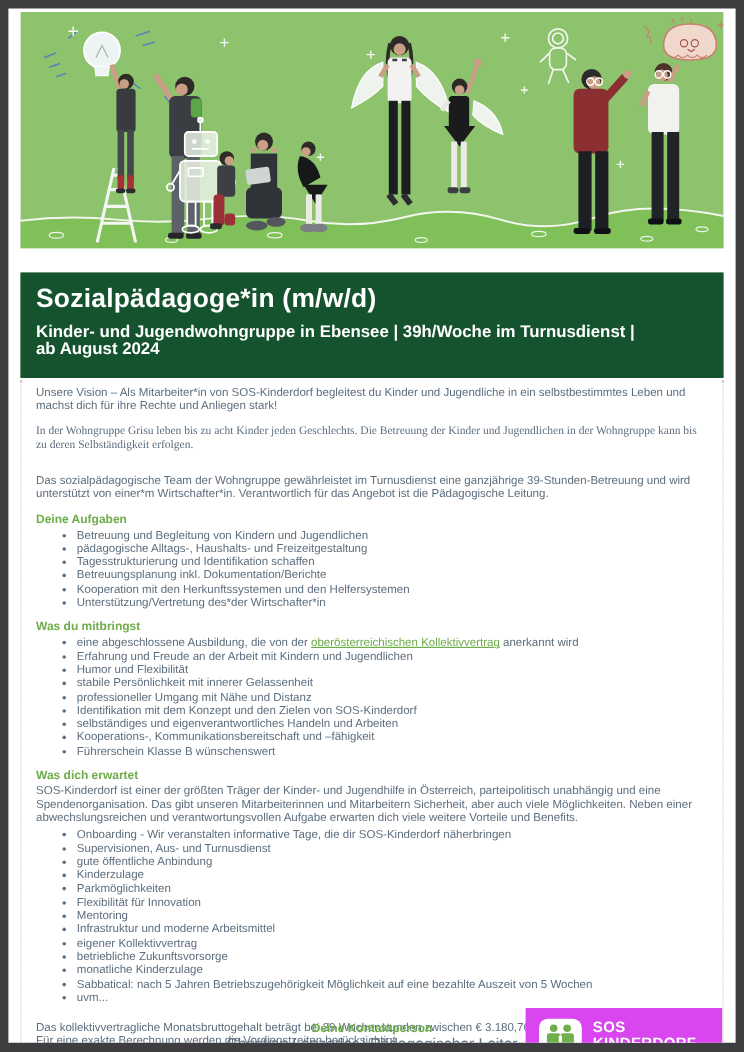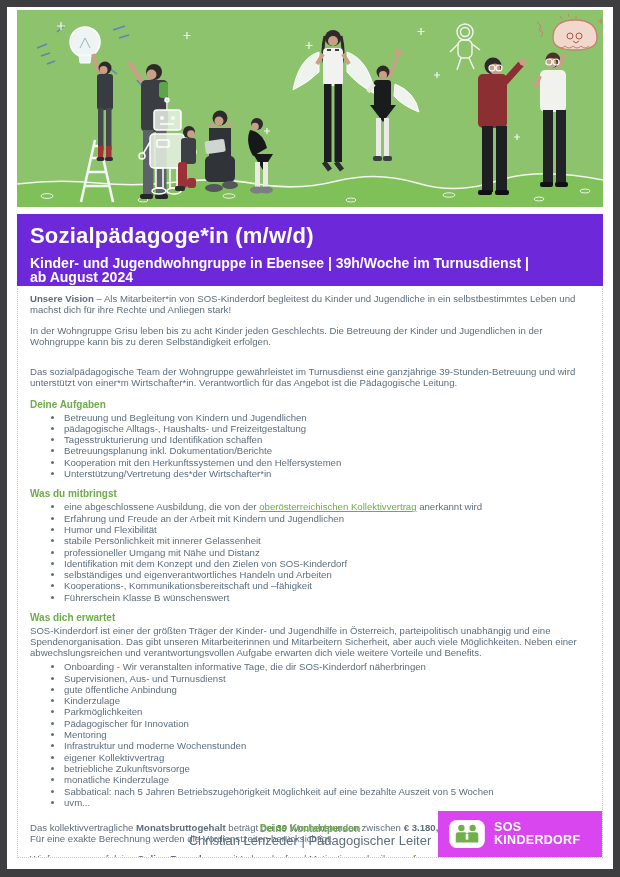--- a/index.html
+++ b/index.html
@@ -11,35 +11,35 @@
   .frame{
     width:620px;height:877px;box-sizing:border-box;
     border:7px solid #3e3e40;border-bottom-width:8px;
     background:#ffffff;position:relative;overflow:hidden;
   }
   .inner{padding:3px 10px 0 10px;}
   
   .hero{width:586px;height:197px;display:block;}
   
   .banner{
-    margin-top:7px;height:72px;box-sizing:border-box;
-    background:#6d28d9;color:#fff;padding:10px 13px 0 13px;
+    margin-top:20px;height:88px;box-sizing:border-box;
+    background:#14532d;color:#fff;padding:10px 13px 0 13px;
   }
   .banner-title{font-size:22px;font-weight:bold;line-height:24px;letter-spacing:.2px;}
   .banner-sub{margin-top:9px;font-size:14px;font-weight:bold;line-height:13.5px;}
   
   .body-area{
     margin-top:2px;height:570px;box-sizing:border-box;position:relative;
     border-left:1px dotted #c9cdd1;border-right:1px dotted #c9cdd1;border-bottom:1px dotted #c9cdd1;
     padding:5px 12px 0 12px;overflow:hidden;
     font-size:9.6px;line-height:11.1px;color:#5d6e7e;
   }
   .p{margin:0 0 10px 0;}
-  .p.gap-after{margin-bottom:19px;}
-  .b{font-weight:bold;}
+  .p.gap-after{margin-bottom:19px;font-family:Liberation Serif, serif;}
+  .b{font-weight:normal;}
   .h-green{color:#6dac49;font-weight:bold;font-size:10px;line-height:12px;margin:0 0 1px 0;}
   ul.blist{margin:0 0 9px 0;padding:0 0 0 34px;list-style:disc;}
   ul.blist li{margin:0;padding:0;line-height:11.3px;}
   a.bullet-link,a.inline-link{color:#6dac49;text-decoration:underline;cursor:pointer;}
   a.bullet-link:empty{display:none;}
   a.inline-link{font-weight:bold;}
   .salary{margin-top:14px;margin-bottom:9px;}
   
   .contact{
     position:absolute;left:0;right:0;bottom:10px;text-align:center;
@@ -307,25 +307,25 @@
           <li><span>Onboarding - Wir veranstalten informative Tage, die dir SOS-Kinderdorf näherbringen</span><span></span></li>
 
           <li><span>Supervisionen, Aus- und Turnusdienst</span><span></span></li>
 
           <li><span>gute öffentliche Anbindung</span><span></span></li>
 
           <li><span>Kinderzulage</span><span></span></li>
 
           <li><span>Parkmöglichkeiten</span><span></span></li>
 
-          <li><span>Pädagogischer für Innovation</span><span></span></li>
+          <li><span>Flexibilität für Innovation</span><span></span></li>
 
           <li><span>Mentoring</span><span></span></li>
 
-          <li><span>Infrastruktur und moderne Wochenstunden</span><span></span></li>
+          <li><span>Infrastruktur und moderne Arbeitsmittel</span><span></span></li>
 
           <li><span>eigener Kollektivvertrag</span><span></span></li>
 
           <li><span>betriebliche Zukunftsvorsorge</span><span></span></li>
 
           <li><span>monatliche Kinderzulage</span><span></span></li>
 
           <li><span>Sabbatical: nach 5 Jahren Betriebszugehörigkeit Möglichkeit auf eine bezahlte Auszeit von 5 Wochen</span><span></span></li>
 
           <li><span>uvm...</span><span></span></li>

